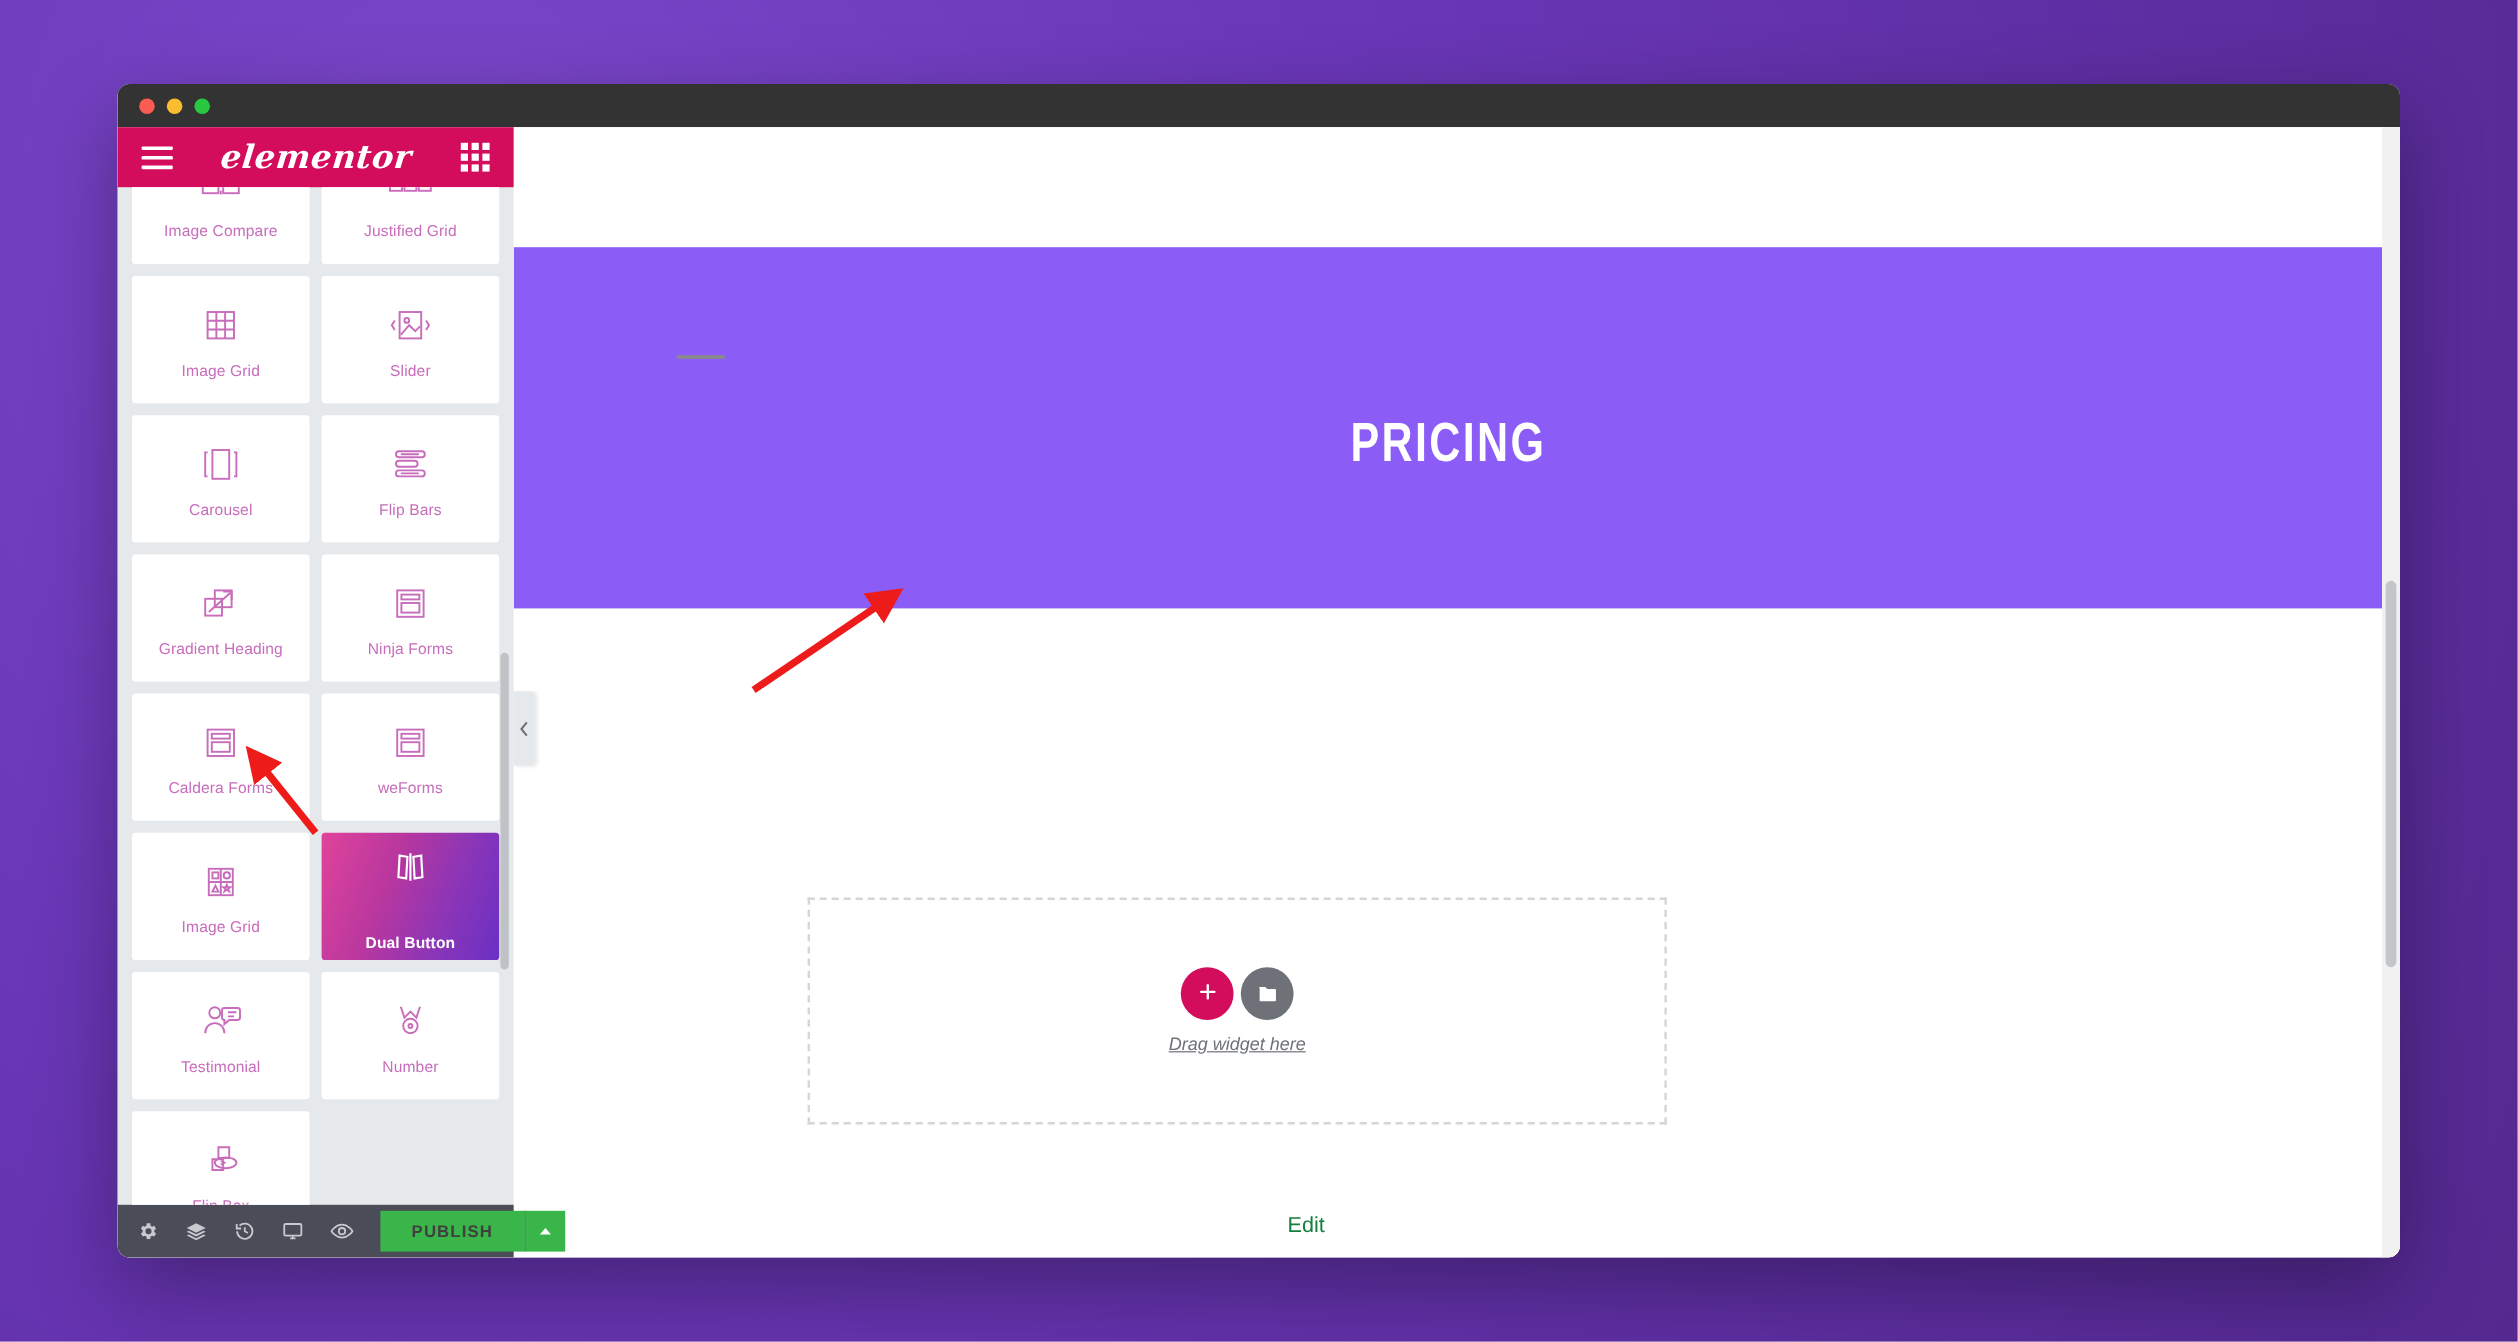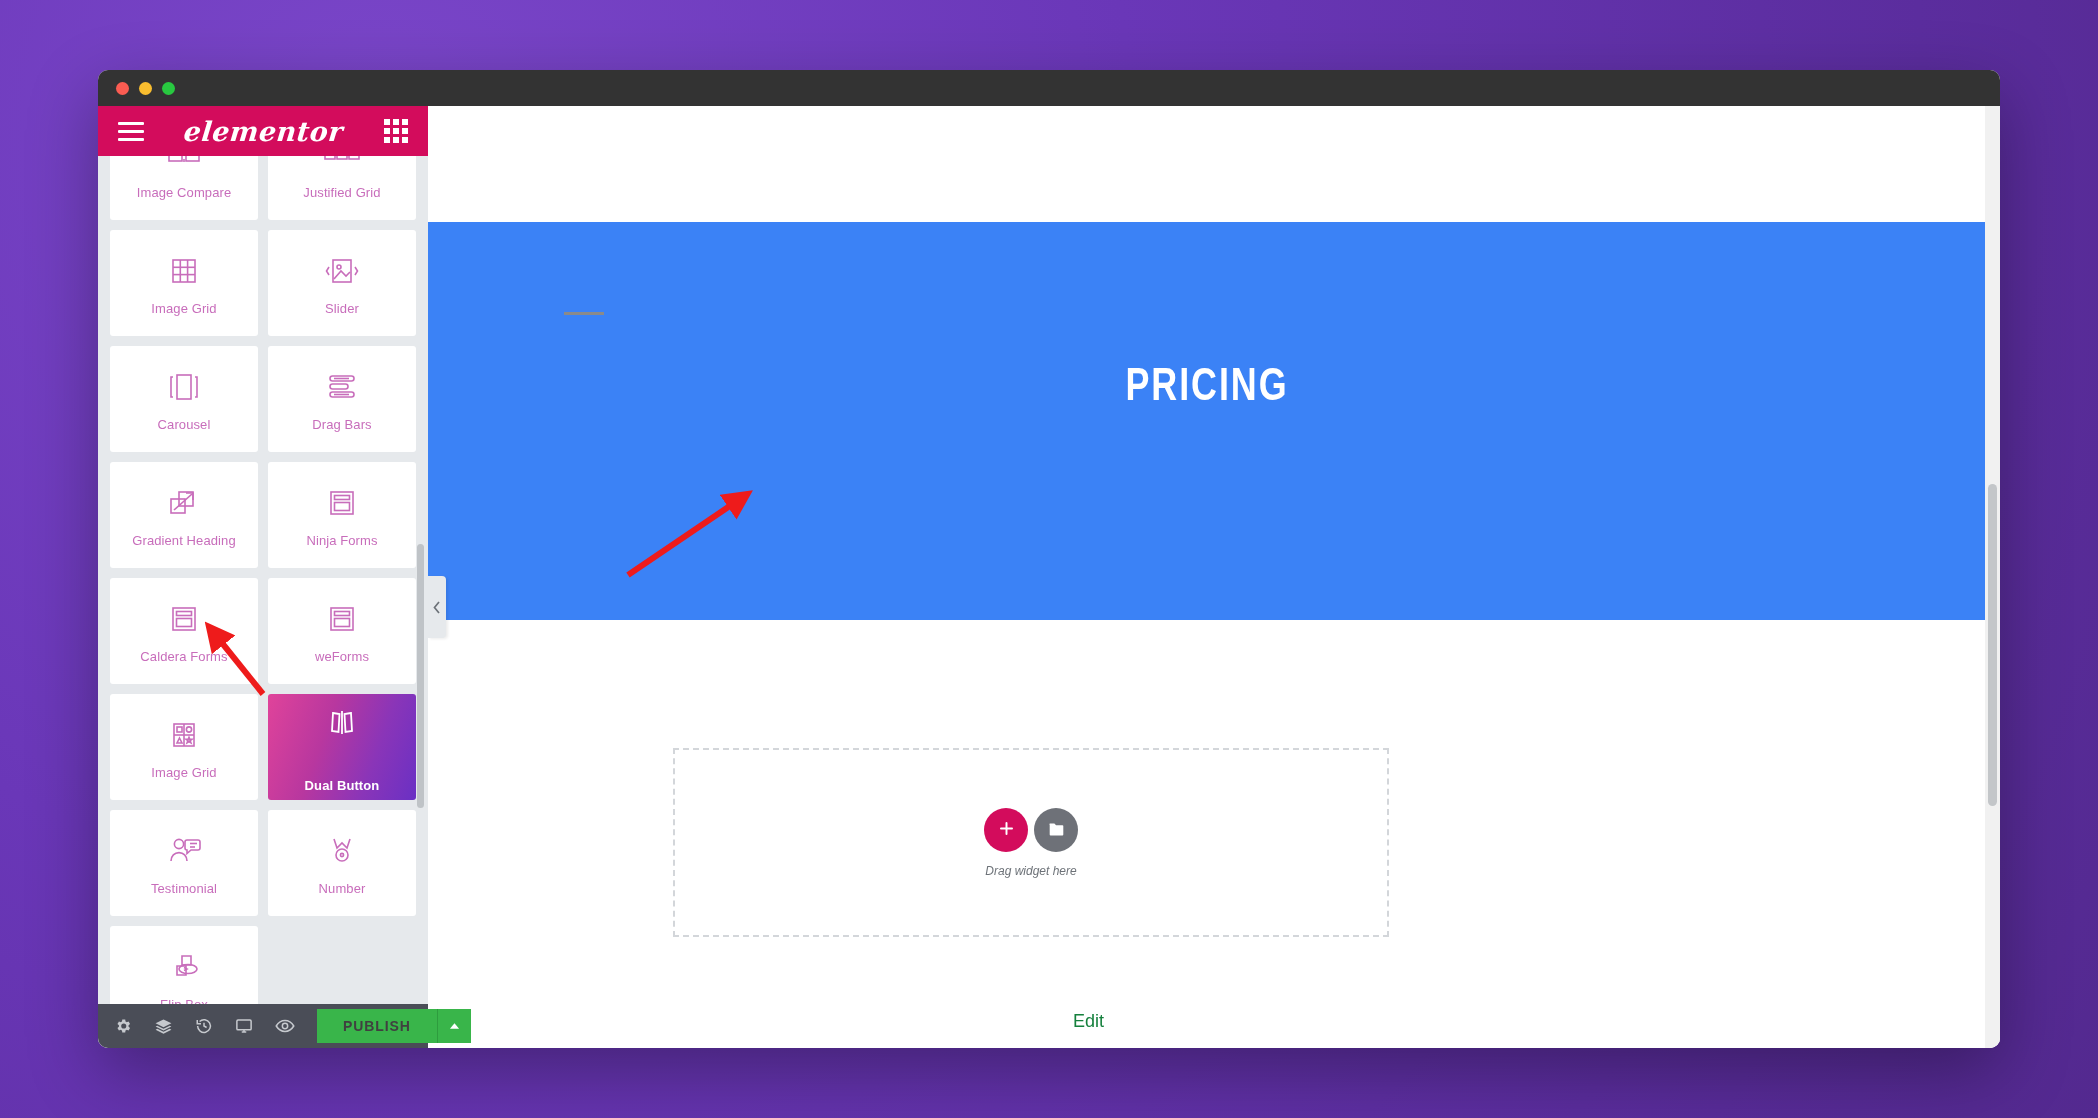--- a/index.html
+++ b/index.html
@@ -108,22 +108,22 @@
     display: flex; align-items: center; justify-content: center;
     cursor: pointer; z-index: 5;
     box-shadow: 2px 1px 3px rgba(0,0,0,0.08);
   }
 
   
   .canvas { flex: 1 1 auto; background: #fff; position: relative; overflow: hidden; }
   .canvas-scroll { position: absolute; inset: 0; }
 
   .hero {
-    position: absolute; left: 0; right: 14px; top: 116px; height: 398px;
-    background: #3b82f6;
+    position: absolute; left: 0; right: 14px; top: 100px; height: 301px;
+    background: #8b5cf6;
   }
   .hero .rule {
     position: absolute; left: 136px; top: 90px;
     width: 40px; height: 3px; background: #8a8a8a;
   }
   .hero h1 {
     position: absolute; left: 0; right: 0; top: 135px;
     text-align: center; color: #fff;
     font-family: "Liberation Sans Narrow", "Liberation Sans", sans-serif;
     font-size: 46px; font-weight: 700; letter-spacing: 2.5px;
@@ -142,21 +142,21 @@
     width: 44px; height: 44px; border-radius: 50%;
     background: #d30c5c; color: #fff; border: none; cursor: pointer;
     font-size: 24px; line-height: 1; display: flex; align-items: center; justify-content: center;
     padding-bottom: 3px;
   }
   .btn-template {
     width: 44px; height: 44px; border-radius: 50%;
     background: #6e7178; border: none; cursor: pointer;
     display: flex; align-items: center; justify-content: center;
   }
-  .dz-text { font-size: 12px; color: #6d7278; font-style: italic; }
+  .dz-text { font-size: 15px; color: #6d7278; font-style: italic; text-decoration: underline; }
 
   .edit-link {
     position: absolute; left: 645px; top: 905px;
     font-size: 18px; color: #15803d; cursor: pointer;
   }
 
   .canvas-scrollbar {
     position: absolute; right: 3px; top: 378px; width: 9px; height: 322px;
     background: #c3c6c9; border-radius: 5px; cursor: pointer; z-index: 3;
   }
@@ -262,21 +262,21 @@
             <div class="wcard">
               <span class="ico">
                 <svg width="44" height="40" viewBox="0 0 44 40">
                   <rect fill="none" stroke="#c86dbb" stroke-width="1.6" x="10" y="9" width="24" height="5" rx="2.5"></rect>
                   <rect fill="none" stroke="#c86dbb" stroke-width="1.6" x="10" y="17" width="18" height="5" rx="2.5"></rect>
                   <rect fill="none" stroke="#c86dbb" stroke-width="1.6" x="10" y="25" width="24" height="5" rx="2.5"></rect>
                   <line fill="none" stroke="#c86dbb" stroke-width="1.6" x1="14" y1="11.5" x2="29" y2="11.5"></line>
                   <line fill="none" stroke="#c86dbb" stroke-width="1.6" x1="14" y1="27.5" x2="29" y2="27.5"></line>
                 </svg>
               </span>
-              <span class="lbl">Drag Bars</span>
+              <span class="lbl">Flip Bars</span>
             </div>
             <div class="wcard">
               <span class="ico">
                 <svg width="44" height="40" viewBox="0 0 44 40">
                   <rect fill="none" stroke="#c86dbb" stroke-width="1.6" x="9" y="16" width="14" height="14"></rect>
                   <rect fill="none" stroke="#c86dbb" stroke-width="1.6" x="17" y="9" width="14" height="14"></rect>
                   <line fill="none" stroke="#c86dbb" stroke-width="1.6" x1="12" y1="27" x2="30" y2="11"></line>
                   <polyline fill="none" stroke="#c86dbb" stroke-width="1.6" points="24,10 31,10 31,17"></polyline>
                 </svg>
               </span>

